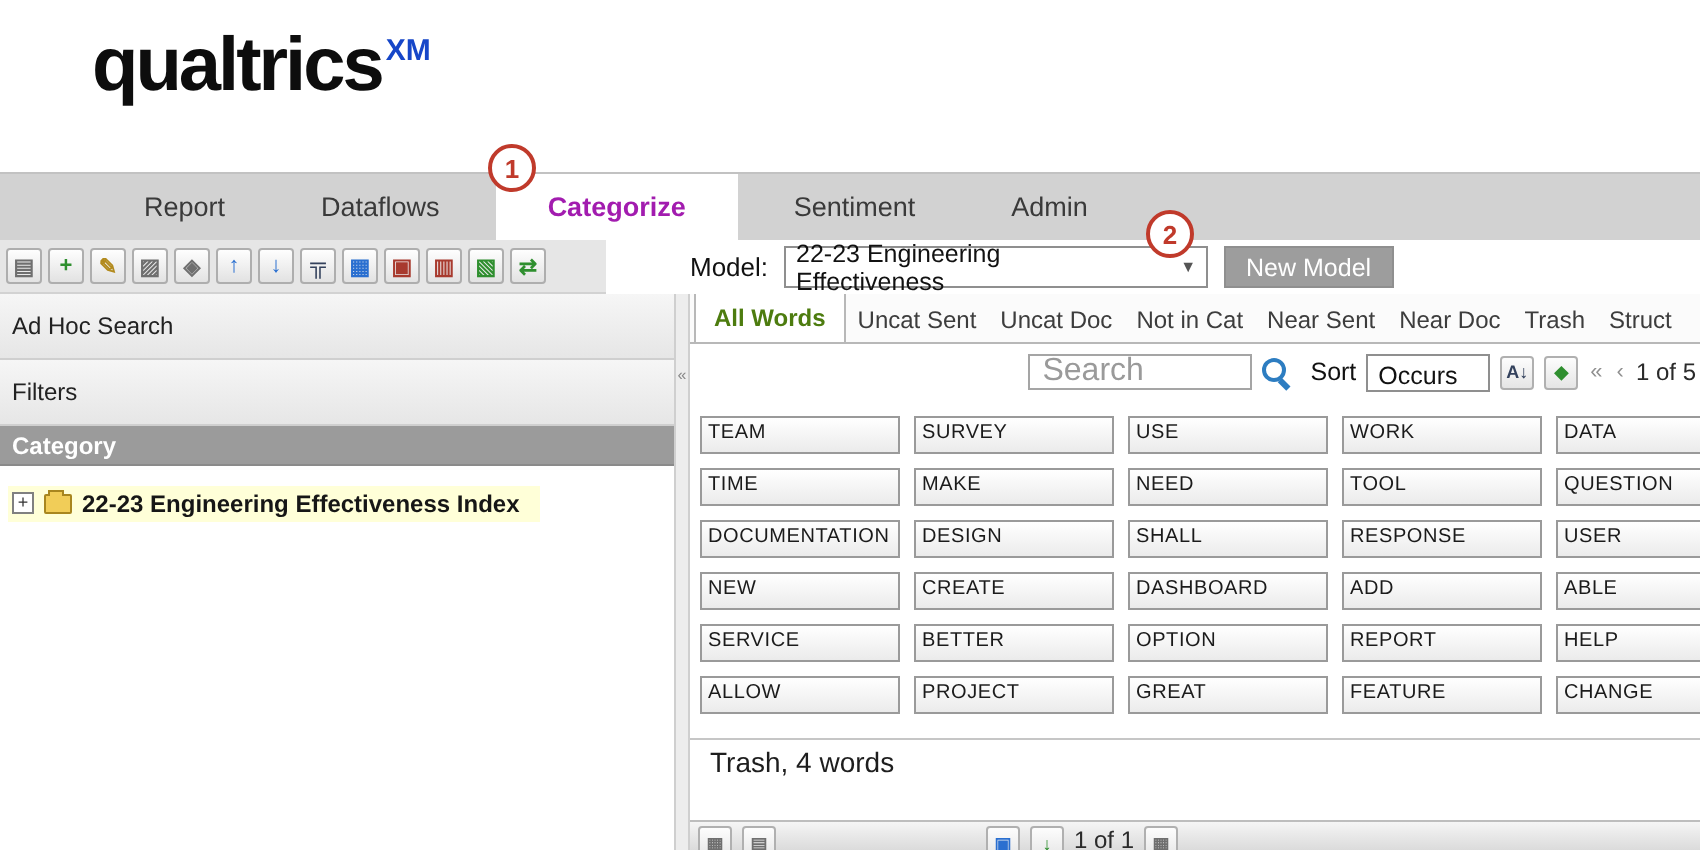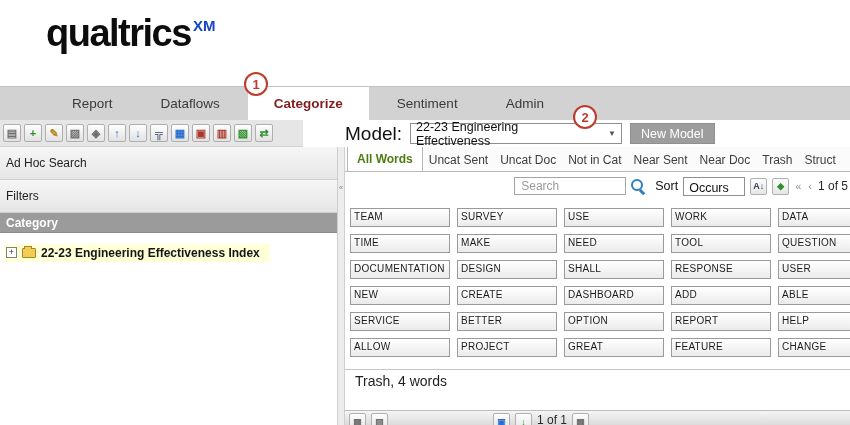--- a/index.html
+++ b/index.html
@@ -12,33 +12,33 @@
   .logo { position: absolute; left: 46px; top: 12px; font-size: 38px; font-weight: bold;
           color: #0d0d0d; letter-spacing: -1.5px; }
   .logo .xm { font-size: 15px; font-weight: bold; color: var(--brand-blue, #1646c8);
               position: relative; top: -15px; letter-spacing: 0; margin-left: 2px; }
   
   .navband { position: absolute; left: 0; top: 86px; width: 850px; height: 34px;
              background: #d2d2d2; border-top: 1px solid #c2c2c2; display: flex; align-items: stretch; }
   .ntab { display: flex; align-items: center; padding: 0 20px; margin-left: 8px;
           font-size: 13.5px; color: #3a3a3a; white-space: nowrap; }
   .ntab.first { margin-left: 52px; }
-  .ntab.active { background: #fff; font-weight: bold; color: #7f1d1d; padding: 0 26px; }
+  .ntab.active { background: #fff; font-weight: bold; color: #a21caf; padding: 0 26px; }
   
   .iconstrip { position: absolute; left: 0; top: 120px; width: 303px; height: 27px;
                background: #e6e6e6; border-bottom: 1px solid #d2d2d2;
                display: flex; align-items: center; gap: 3px; padding-left: 3px; }
   .tbi { width: 18px; height: 18px; border: 1px solid #aeaeae; border-radius: 2px;
          background: linear-gradient(#fefefe, #e2e2e2); display: flex; align-items: center;
          justify-content: center; font-size: 11px; font-weight: bold; }
   .ic-gray  { color: #6f6f6f; } .ic-green { color: #2f8f2f; } .ic-yellow { color: #b28a1d; }
   .ic-blue  { color: #2a6fd0; } .ic-red   { color: #a83a2e; } .ic-dark  { color: #33415c; }
   .modelrow { position: absolute; left: 345px; top: 120px; height: 27px;
               display: flex; align-items: center; gap: 8px; }
-  .mlabel { font-size: 19px; color: #111; }
+  .mlabel { font-size: 13px; color: #111; }
   .selectbox { height: 21px; border: 1px solid #8f8f8f; background: #fff; display: flex;
                align-items: center; justify-content: space-between; gap: 22px;
                padding: 0 5px; font-size: 12.5px; color: #111; }
   .selectbox.model { width: 212px; }
   .caret { font-size: 8px; color: #555; }
   .newmodel { height: 21px; border: 1px solid #8f8f8f; background: var(--button-gray, #9d9d9d);
               color: #fff; font-size: 12.5px; padding: 0 10px; font-family: inherit; }
   
   .sidebar { position: absolute; left: 0; top: 147px; width: 337px; height: 278px; background: #fff; }
   .srow { height: 20px; display: flex; align-items: center; padding: 16px 6px; font-size: 12px;
@@ -63,21 +63,21 @@
   
   .main { position: absolute; left: 345px; top: 147px; width: 505px; height: 278px;
           background: #fff; overflow: hidden; }
   .mtabs { height: 25px; display: flex; align-items: flex-end; border-bottom: 1px solid #b8b8b8;
            background: #fbfbfb; white-space: nowrap; overflow: hidden; }
   .mtab { padding: 4px 6px; font-size: 12px; color: #3d3d3d; }
   .mtab.active { border: 1px solid #b8b8b8; border-bottom: 1px solid #fff; margin-bottom: -1px;
                  margin-left: 2px; background: #fff; font-weight: bold; color: #4d7c0f; padding: 5px 9px; }
   .controls { height: 28px; display: flex; align-items: center; justify-content: flex-end;
               gap: 5px; padding-right: 2px; }
-  .search { width: 112px; height: 18px; border: 1px solid #a5a5a5; font-size: 12px;
+  .search { width: 112px; height: 18px; border: 1px solid #a5a5a5; font-size: 16px;
             padding: 0 6px; font-family: inherit; color: #333; }
   .search::placeholder { color: #9a9a9a; }
   .mag { width: 15px; height: 15px; position: relative; display: inline-block; }
   .mag::before { content: ""; position: absolute; left: 0; top: 0; width: 8px; height: 8px;
                  border: 2px solid #2d7dc1; border-radius: 50%; }
   .mag::after { content: ""; position: absolute; left: 10px; top: 10px; width: 6px; height: 2.5px;
                 background: #2d7dc1; transform: rotate(45deg); transform-origin: 0 0; }
   .sortlbl { font-size: 12.5px; color: #111; margin-left: 4px; }
   .selectbox.small { width: 62px; height: 19px; align-items: flex-end; }
   .icon16 { width: 17px; height: 17px; border: 1px solid #b0b0b0; border-radius: 2px;

